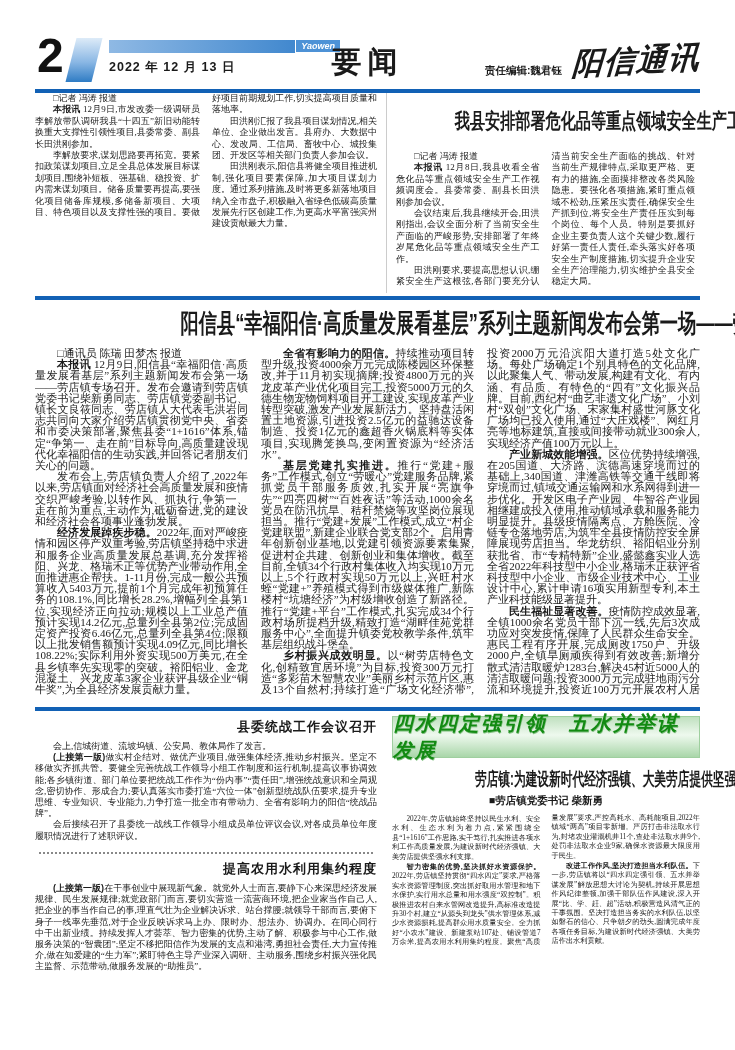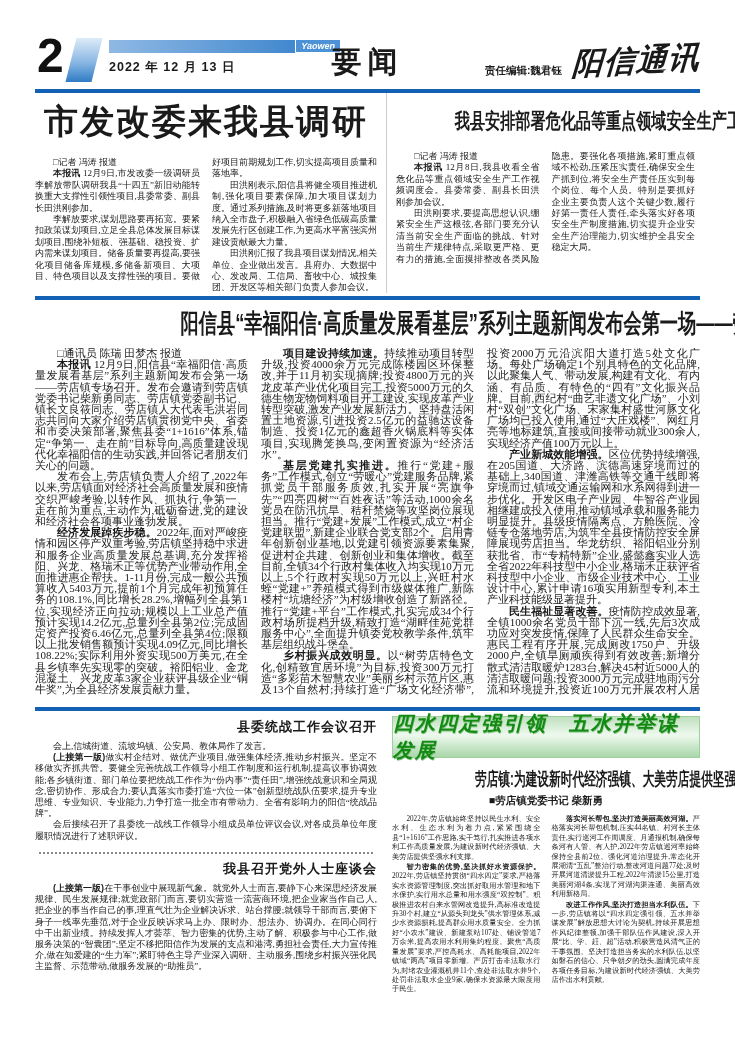--- a/index.html
+++ b/index.html
@@ -100,48 +100,48 @@
     <div class="section">要闻</div>
     <div class="hdr-right">
       <div class="editor">责任编辑:魏君钰</div>
       <div class="masthead">阳信通讯</div>
     </div>
   </div>
   <div class="rule"></div>
 
   <div class="toprow">
     <div class="tl">
-      <h1>市发改委来我县调研</h1>
       <div class="cols2">
         <p class="byline">□记者 冯涛 报道</p>
         <p><b class="lead">本报讯</b><span> 12月9日,市发改委一级调研员李解放带队调研我县“十四五”新旧动能转换重大支撑性引领性项目,县委常委、副县长田洪刚参加。</span></p>
         <p><b class="lead"></b><span>李解放要求,谋划思路要再拓宽。要紧扣政策谋划项目,立足全县总体发展目标谋划项目,围绕补短板、强基础、稳投资、扩内需来谋划项目。储备质量要再提高,要强化项目储备库规模,多储备新项目、大项目、特色项目以及支撑性强的项目。要做好项目前期规划工作,切实提高项目质量和落地率。</span></p>
+        <p><b class="lead"></b><span>田洪刚汇报了我县项目谋划情况,相关单位、企业做出发言。县府办、大数据中心、发改局、工信局、畜牧中心、城投集团、开发区等相关部门负责人参加会议。</span></p>
         <p><b class="lead"></b><span>田洪刚表示,阳信县将健全项目推进机制,强化项目要素保障,加大项目谋划力度。通过系列措施,及时将更多新落地项目纳入全市盘子,积极融入省绿色低碳高质量发展先行区创建工作,为更高水平富强滨州建设贡献最大力量。</span></p>
-        <p><b class="lead"></b><span>田洪刚汇报了我县项目谋划情况,相关单位、企业做出发言。县府办、大数据中心、发改局、工信局、畜牧中心、城投集团、开发区等相关部门负责人参加会议。</span></p>
       </div>
     </div>
     <div class="tr-art">
       <div class="h-squeeze"><span>我县安排部署危化品等重点领域安全生产工作</span></div>
       <div class="cols2">
         <p class="byline">□记者 冯涛 报道</p>
         <p><b class="lead">本报讯</b><span> 12月8日,我县收看全省危化品等重点领域安全生产工作视频调度会。县委常委、副县长田洪刚参加会议。</span></p>
+        <p><b class="lead"></b><span>会议结束后,我县继续开会,田洪刚指出,会议全面分析了当前安全生产面临的严峻形势,安排部署了年终岁尾危化品等重点领域安全生产工作。</span></p>
         <p><b class="lead"></b><span>田洪刚要求,要提高思想认识,绷紧安全生产这根弦,各部门要充分认清当前安全生产面临的挑战、针对当前生产规律特点,采取更严格、更有力的措施,全面摸排整改各类风险隐患。要强化各项措施,紧盯重点领域不松劲,压紧压实责任,确保安全生产抓到位,将安全生产责任压实到每个岗位、每个人员。特别是要抓好企业主要负责人这个关键少数,履行好第一责任人责任,牵头落实好各项安全生产制度措施,切实提升企业安全生产治理能力,切实维护全县安全稳定大局。</span></p>
       </div>
     </div>
   </div>
   <div class="rule"></div>
 
   <div>
     <div class="mid-h"><span>阳信县“幸福阳信·高质量发展看基层”系列主题新闻发布会第一场——劳店镇专场召开</span></div>
     <div class="cols3">
       <p class="byline">□通讯员 陈瑞 田梦杰 报道</p>
       <p><b class="lead">本报讯</b><span> 12月9日,阳信县“幸福阳信·高质量发展看基层”系列主题新闻发布会第一场——劳店镇专场召开。发布会邀请到劳店镇党委书记柴新勇同志、劳店镇党委副书记、镇长文良筱同志、劳店镇人大代表毛洪岩同志共同向大家介绍劳店镇贯彻党中央、省委和市委决策部署,聚焦县委“1+1616”体系,锚定“争第一、走在前”目标导向,高质量建设现代化幸福阳信的生动实践,并回答记者朋友们关心的问题。</span></p>
       <p><b class="lead"></b><span>发布会上,劳店镇负责人介绍了,2022年以来,劳店镇面对经济社会高质量发展和疫情交织严峻考验,以转作风、抓执行,争第一、走在前为重点,主动作为,砥砺奋进,党的建设和经济社会各项事业蓬勃发展。</span></p>
       <p><b class="lead">经济发展踔疾步稳。</b><span>2022年,面对严峻疫情和园区停产双重考验,劳店镇坚持稳中求进和服务企业高质量发展总基调,充分发挥裕阳、兴龙、格瑞禾正等优势产业带动作用,全面推进惠企帮扶。1-11月份,完成一般公共预算收入5403万元,提前1个月完成年初预算任务的108.1%,同比增长28.2%,增幅列全县第1位,实现经济正向拉动;规模以上工业总产值预计实现14.2亿元,总量列全县第2位;完成固定资产投资6.46亿元,总量列全县第4位;限额以上批发销售额预计实现4.09亿元,同比增长108.22%;实际利用外资实现500万美元,在全县乡镇率先实现零的突破。裕阳铝业、金龙混凝土、兴龙皮革3家企业获评县级企业“铜牛奖”,为全县经济发展贡献力量。</span></p>
-      <p><b class="lead">项目建设持续加速。</b><span>持续推动项目转型升级,投资4000余万元完成陈楼园区环保整改,并于11月初实现摘牌;投资4800万元的兴龙皮革产业优化项目完工,投资5000万元的久德生物宠物饲料项目开工建设,实现皮革产业转型突破,激发产业发展新活力。坚持盘活闲置土地资源,引进投资2.5亿元的益驰达设备制造、投资1亿元的鑫超香火锅底料等实体项目,实现腾笼换鸟,变闲置资源为“经济活水”。</span></p>
+      <p><b class="lead">全省有影响力的阳信。</b><span>持续推动项目转型升级,投资4000余万元完成陈楼园区环保整改,并于11月初实现摘牌;投资4800万元的兴龙皮革产业优化项目完工,投资5000万元的久德生物宠物饲料项目开工建设,实现皮革产业转型突破,激发产业发展新活力。坚持盘活闲置土地资源,引进投资2.5亿元的益驰达设备制造、投资1亿元的鑫超香火锅底料等实体项目,实现腾笼换鸟,变闲置资源为“经济活水”。</span></p>
       <p><b class="lead">基层党建扎实推进。</b><span>推行“党建+服务”工作模式,创立“劳暖心”党建服务品牌,紧抓党员干部服务质效,扎实开展“亮旗争先”“四亮四树”“百姓夜话”等活动,1000余名党员在防汛抗旱、秸秆禁烧等攻坚岗位展现担当。推行“党建+发展”工作模式,成立“村企党建联盟”,新建企业联合党支部2个。启用青年创新创业基地,以党建引领资源要素集聚,促进村企共建、创新创业和集体增收。截至目前,全镇34个行政村集体收入均实现10万元以上,5个行政村实现50万元以上,兴旺村水蛭“党建+”养殖模式得到市级媒体推广,新陈楼村“坑塘经济”为村级增收创造了新路径。推行“党建+平台”工作模式,扎实完成34个行政村场所提档升级,精致打造“湖畔佳苑党群服务中心”,全面提升镇委党校教学条件,筑牢基层组织战斗堡垒。</span></p>
       <p><b class="lead">乡村振兴成效明显。</b><span>以“树劳店特色文化,创精致宜居环境”为目标,投资300万元打造“多彩苗木智慧农业”美丽乡村示范片区,惠及13个自然村;持续打造“广场文化经济带”,投资2000万元沿滨阳大道打造5处文化广场。每处广场确定1个别具特色的文化品牌,以此聚集人气、带动发展,构建有文化、有内涵、有品质、有特色的“四有”文化振兴品牌。目前,西纪村“曲艺非遗文化广场”、小刘村“双创”文化广场、宋家集村盛世河豚文化广场均已投入使用,通过“大庄戏楼”、网红月亮等地标建筑,直接或间接带动就业300余人,实现经济产值100万元以上。</span></p>
       <p><b class="lead">产业新城效能增强。</b><span>区位优势持续增强,在205国道、大济路、滨德高速穿境而过的基础上,340国道、津潍高铁等交通干线即将穿境而过,镇域交通运输网和水系网得到进一步优化。开发区电子产业园、牛智谷产业园相继建成投入使用,推动镇域承载和服务能力明显提升。县级疫情隔离点、方舱医院、冷链专仓落地劳店,为筑牢全县疫情防控安全屏障展现劳店担当。华龙纺织、裕阳铝业分别获批省、市“专精特新”企业,盛懿鑫实业人选全省2022年科技型中小企业,格瑞禾正获评省科技型中小企业、市级企业技术中心、工业设计中心,累计申请16项实用新型专利,本土产业科技能级显著提升。</span></p>
       <p><b class="lead">民生福祉显著改善。</b><span>疫情防控成效显著,全镇1000余名党员干部下沉一线,先后3次成功应对突发疫情,保障了人民群众生命安全。惠民工程有序开展,完成厕改1750户、升级2000户,全镇旱厕顽疾得到有效改善;新增分散式清洁取暖炉1283台,解决45村近5000人的清洁取暖问题;投资3000万元完成驻地雨污分流和环境提升,投资近100万元开展农村人居环境综合整治,群众居住环境能级大幅改善;完成51个村庄雨污分流和32个村自来水改造提升项目。文化生活丰富多彩,先后举办志愿服务关爱行动、文明实践活动等文化活动20余场,22年获评“山东省书香之乡荣誉称号”。教育质量稳步提升,2022年中考上线率41.9%,连续11年列全县第1名,全县教育综合督导评估列全县第1名。</span></p>
       <p><b class="lead"></b><span>本次发布会在劳店镇格瑞禾正公司召开,发布会上,劳店镇负责同志就记者提出的问题逐一进行了回答。来自省市县十余位媒体记者参加。发布会还邀请了企业家代表、基层干部代表和群众代表,并于会后在格瑞禾正公司进行参观。</span></p>
       <p><b class="lead"></b><span>下一步,劳店镇将继续坚持转作风、抓执行、争第一、走在前,以建项目、强基础、促民生、守底线为抓手,全力推动劳店实现“5个走在前列,5个全力打造”,为高质量建设现代化幸福阳信贡献劳店力量。</span></p>
 
     </div>
   </div>
   <div class="rule"></div>
@@ -151,36 +151,35 @@
       <div>
         <h2>县委统战工作会议召开</h2>
         <div class="b1">
           <p><b class="lead"></b><span>会上,信城街道、流坡坞镇、公安局、教体局作了发言。</span></p>
           <p><b class="lead">(上接第一版)</b><span>做实村企结对、做优产业项目,做强集体经济,推动乡村振兴。坚定不移做实齐抓共管。要健全完善统战工作领导小组工作制度和运行机制,提高议事协调效能;各乡镇街道、部门单位要把统战工作作为“份内事”“责任田”,增强统战意识和全局观念,密切协作、形成合力;要认真落实市委打造“六位一体”创新型统战队伍要求,提升专业思维、专业知识、专业能力,力争打造一批全市有带动力、全省有影响力的阳信“统战品牌”。</span></p>
           <p><b class="lead"></b><span>会后接续召开了县委统一战线工作领导小组成员单位评议会议,对各成员单位年度履职情况进行了述职评议。</span></p>
         </div>
       </div>
       <div class="dotted"></div>
       <div>
-        <h2>我县召开党外人士座谈会</h2>
+        <h2>提高农用水利用集约程度</h2>
         <div class="b2">
           <p><b class="lead">(上接第一版)</b><span>在干事创业中展现新气象。就党外人士而言,要静下心来深思经济发展规律、民生发展规律;就党政部门而言,要切实营造一流营商环境,把企业家当作自己人,把企业的事当作自己的事,理直气壮为企业解决诉求、站台撑腰;就领导干部而言,要俯下身子一线率先垂范,对于企业反映诉求马上办、限时办、想法办、协调办。在同心同行中干出新业绩。持续发挥人才荟萃、智力密集的优势,主动了解、积极参与中心工作,做服务决策的“智囊团”;坚定不移把阳信作为发展的支点和港湾,勇担社会责任,大力宣传推介,做在知爱建的“生力军”;紧盯特色主导产业深入调研、主动服务,围绕乡村振兴强化民主监督、示范带动,做服务发展的“助推员”。</span></p>
         </div>
       </div>
     </div>
     <div class="br">
       <div class="banner">
         <span>四水四定强引领　五水并举谋发展</span>
       </div>
       <div>
         <div class="h-squeeze"><span>劳店镇:为建设新时代经济强镇、大美劳店提供坚强水利支撑</span></div>
         <div class="byline2">■劳店镇党委书记 柴新勇</div>
         <div class="colsbr">
           <p><b class="lead"></b><span>2022年,劳店镇始终坚持以民生水利、安全水利、生态水利为着力点,紧紧围绕全县“1+1616”工作思路,实干笃行,扎实推进各项水利工作高质量发展,为建设新时代经济强镇、大美劳店提供坚强水利支撑。</span></p>
           <p><b class="lead">智力密集的优势,坚决抓好水资源保护。</b><span>2022年,劳店镇坚持贯彻“四水四定”要求,严格落实水资源管理制度,突出抓好取用水管理和地下水保护,实行用水总量和用水强度“双控制”。积极推进农村自来水管网改造提升,高标准改造提升30个村,建立“从源头到龙头”供水管理体系,减少水资源损耗,提高群众用水质量安全。全力抓好“小农水”建设、新建泵站107处、铺设管道7万余米,提高农用水利用集约程度。聚焦“高质量发展”要求,严控高耗水、高耗能项目,2022年镇域“两高”项目零新增。严厉打击非法取水行为,封堵农业灌溉机井11个,查处非法取水井9个,处罚非法取水企业9家,确保水资源最大限度用于民生。</span></p>
-          <p><b class="lead">落实河长帮包,坚决打造美丽高效河湖。</b><span>严格落实河长帮包机制,压实44名镇、村河长主体责任,实行巡河工作周调度、月通报机制,确保每条河有人管、有人护,2022年劳店镇巡河率始终保持全县前2位。强化河道治理提升,常态化开展湖清“五乱”整治行动,整改河道问题77处;及时开展河道清淤提升工程,2022年清淤15公里,打造美丽河湖4条,实现了河湖沟渠连通、美丽高效利用新格局。</span></p>
           <p><b class="lead">改进工作作风,坚决打造担当水利队伍。</b><span>下一步,劳店镇将以“四水四定强引领、五水并举谋发展”解放思想大讨论为契机,持续开展思想作风纪律整顿,加强干部队伍作风建设,深入开展“比、学、赶、超”活动,积极营造风清气正的干事氛围。坚决打造担当务实的水利队伍,以坚如磐石的信心、只争朝夕的劲头,圆满完成年度各项任务目标,为建设新时代经济强镇、大美劳店作出水利贡献。</span></p>
         </div>
       </div>
     </div>
   </div>
 
 </div>
 
 </body></html>

